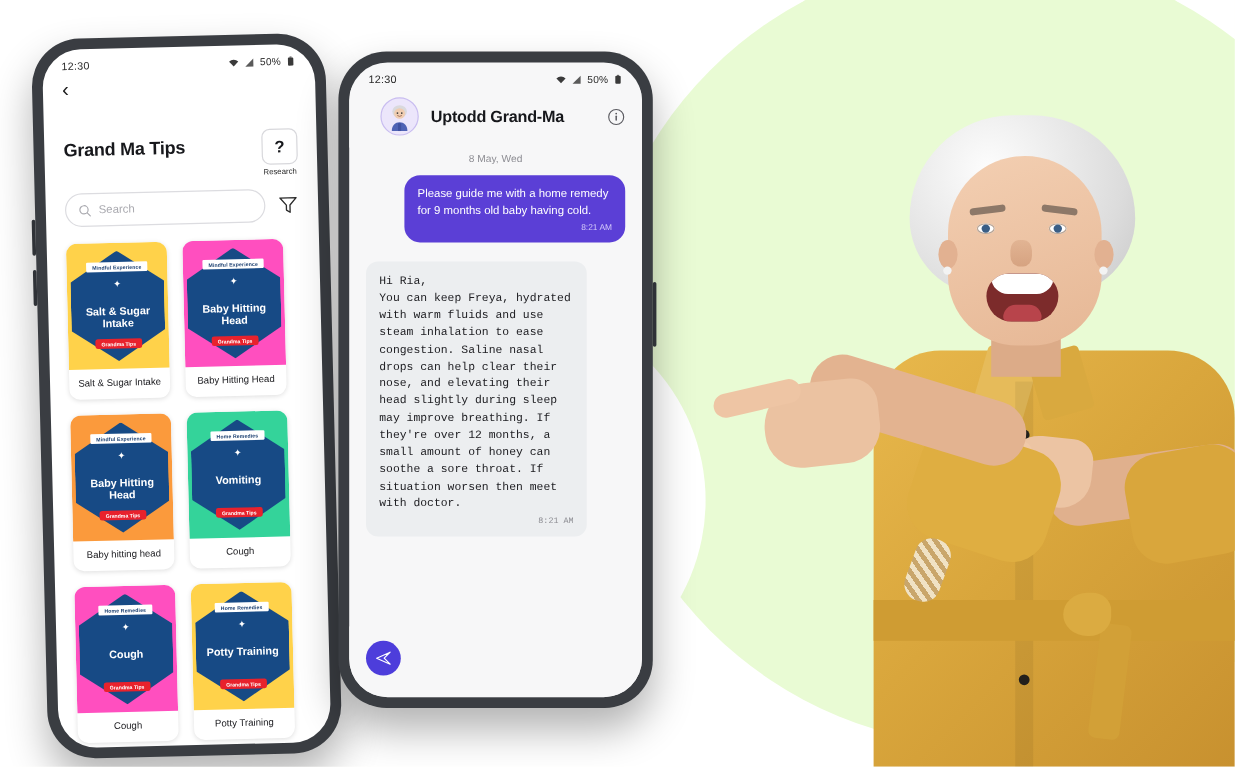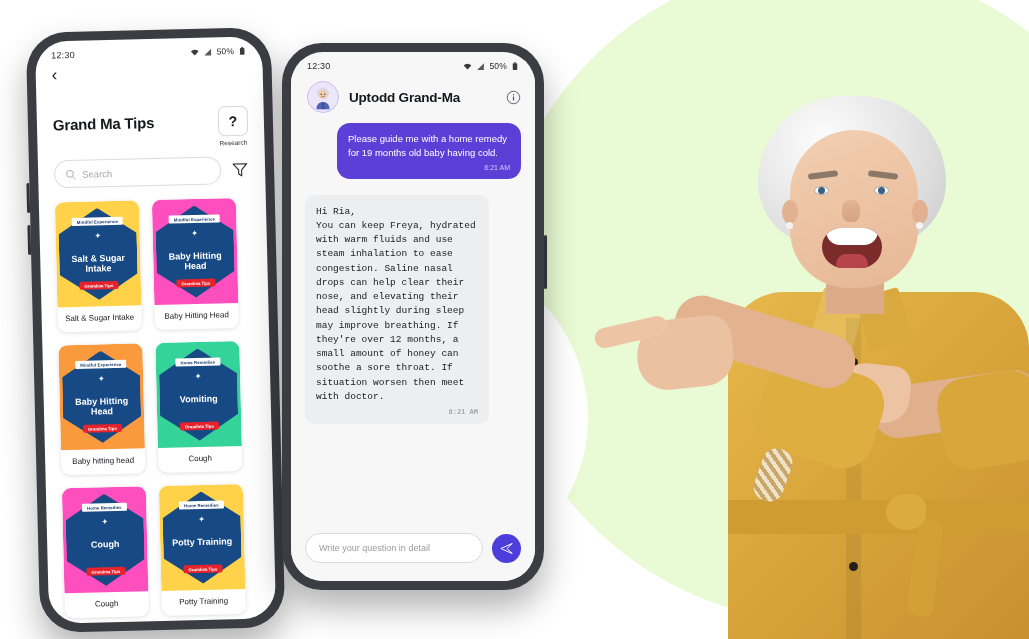--- a/index.html
+++ b/index.html
@@ -68,21 +68,21 @@
   .spark{position:absolute;top:30px;left:50%;transform:translateX(-50%);
          font-size:8px;color:#fff;}
   .rh-title{color:#fff;font-size:9px;font-weight:700;text-align:center;
             line-height:1.1;padding:0 4px;margin-top:9px;}
   .tag{position:absolute;bottom:17px;left:50%;transform:translateX(-50%);
        background:#e8222c;color:#fff;font-size:4.3px;font-weight:700;
        padding:1.5px 5px;border-radius:2px;white-space:nowrap;}
   .tip-label{font-size:8px;color:#202024;text-align:center;padding:7px 2px 9px 2px;}
 
   
-  .chat-head{display:flex;align-items:center;gap:10px;padding:8px 14px 10px 16px;
+  .chat-head{display:flex;align-items:center;gap:10px;padding:8px 14px 10px 26px;
              background:#f7f7f8;}
   .avatar{width:30px;height:30px;border-radius:50%;background:#ece6fb;
           border:1px solid #c9bdf0;display:flex;align-items:center;justify-content:center;
           font-size:16px;overflow:hidden;}
   .chat-name{font-size:13.5px;font-weight:700;color:#16171b;flex:1;letter-spacing:-.2px;}
   .info-ic{width:15px;height:15px;}
   .date-div{text-align:center;font-size:8.5px;color:#8d8d93;padding:4px 0 9px 0;}
   .bubble-out{margin:0 14px 0 46px;background:#5b3fd6;border-radius:13px;
               padding:9px 11px 6px 11px;color:#fff;font-size:9.5px;line-height:1.45;}
   .bubble-in{margin:16px 46px 0 14px;background:#eceef0;border-radius:10px;
@@ -310,36 +310,34 @@
         </svg>
       </div>
       <div class="chat-name">Uptodd Grand-Ma</div>
       <svg class="info-ic" viewBox="0 0 24 24">
         <circle cx="12" cy="12" r="10" fill="none" stroke="#5a5a60" stroke-width="1.5"></circle>
         <circle cx="12" cy="7.4" r="1.2" fill="#5a5a60"></circle>
         <rect x="11" y="10" width="2" height="7" rx="1" fill="#5a5a60"></rect>
       </svg>
     </div>
 
+    <div class="date-div">8 May, Wed</div>
 
     <div class="bubble-out">
-      <div>Please guide me with a home remedy for 19 months old baby having cold.</div>
+      <div>Please guide me with a home remedy for 9 months old baby having cold.</div>
       <div class="bub-time time-out">8:21 AM</div>
     </div>
 
     <div class="bubble-in">
       <div style="white-space:pre-line">Hi Ria,
 You can keep Freya, hydrated with warm fluids and use steam inhalation to ease congestion. Saline nasal drops can help clear their nose, and elevating their head slightly during sleep may improve breathing. If they're over 12 months, a small amount of honey can soothe a sore throat. If situation worsen then meet with doctor.</div>
       <div class="bub-time time-in">8:21 AM</div>
     </div>
 
     <div class="composer">
-      <div class="input-box">
-        <span class="input-ph">Write your question in detail</span>
-      </div>
       <div class="send-btn">
         <svg width="15" height="15" viewBox="0 0 24 24">
           <path d="M3 12 21 4l-8 8 8 8z" fill="none" stroke="#fff" stroke-width="1.6" stroke-linejoin="round"></path>
         </svg>
       </div>
     </div>
   </div>
 </div>
 
 <div id="grandma">

